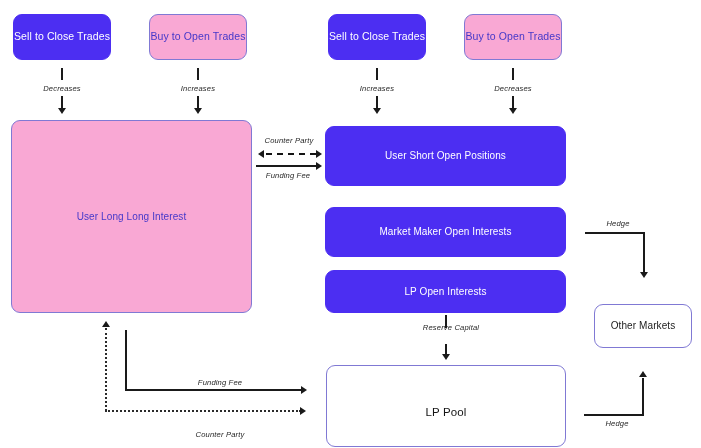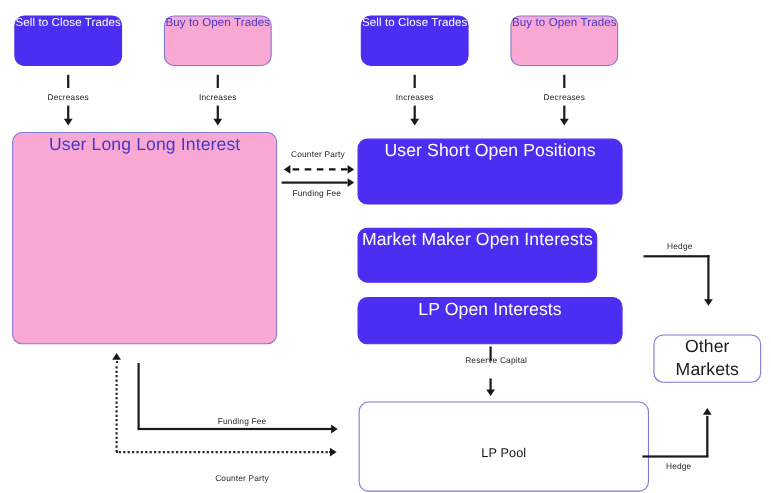--- a/index.html
+++ b/index.html
@@ -7,21 +7,21 @@
     width:701px;height:448px;
     background:#ffffff;
     font-family:"Liberation Sans", sans-serif;
     overflow:hidden;
   }
   #canvas{position:relative;width:701px;height:448px;}
 
   .node{
     position:absolute;
     box-sizing:border-box;
-    display:flex;justify-content:center;
+    display:flex;align-items:center;justify-content:center;
     text-align:center;
     border-radius:9px;
     line-height:1.32;
     letter-spacing:.1px;
   }
   .node.filled{
     background:#4c2ef2;
     color:#ffffff;
     border:1px solid #4c2ef2;
   }
@@ -29,21 +29,21 @@
     background:#f9a8d4;
     color:#4538c9;
     border:1.3px solid #8079d4;
   }
   .node.outlined-dark{
     background:#ffffff;
     color:#1b1b1b;
     border:1.3px solid #8079d4;
   }
   .sz-md{font-size:10.5px;}
-  .sz-lg{font-size:16px;}
+  .sz-lg{font-size:10px;}
 
   
   .node.lp{
     align-items:flex-end;
     padding-bottom:26px;
     font-size:11.5px;
     color:#151515;
   }
 
   
@@ -89,21 +89,21 @@
     border-right:6.5px solid #1a1a1a;
   }
 
   .edge-label{
     position:absolute;
     font-size:7.6px;
     color:#262626;
     white-space:nowrap;
     letter-spacing:.15px;
   }
-  .edge-label.center{transform:translateX(-50%);}
+  .edge-label.center{transform:translateX(-50%);font-style:italic;}
 </style>
 </head>
 <body>
 
 <div id="canvas">
 
   <div class="node filled sz-md" style="left:13px;top:14px;width:98px;height:46px;">
     <span>Sell to Close Trades</span>
   </div>
 
@@ -140,29 +140,29 @@
   <div class="arrow down" style="left:508.6px;top:108px;"></div>
 
   <div class="node outlined sz-lg" style="left:11px;top:120px;width:241px;height:193px;">
     <span>User Long Long Interest</span>
   </div>
 
   <div class="node filled sz-lg" style="left:325px;top:126px;width:241px;height:60px;">
     <span>User Short Open Positions</span>
   </div>
 
-  <div class="node filled sz-lg" style="left:325px;top:207px;width:218px;height:50px;">
+  <div class="node filled sz-lg" style="left:325px;top:207px;width:241px;height:50px;">
     <span>Market Maker Open Interests</span>
   </div>
 
   <div class="node filled sz-lg" style="left:325px;top:270px;width:241px;height:43px;">
     <span>LP Open Interests</span>
   </div>
 
-  <div class="node outlined-dark lp" style="left:326px;top:365px;width:264px;height:82px;">
+  <div class="node outlined-dark lp" style="left:326px;top:365px;width:240px;height:82px;">
     <span>LP Pool</span>
   </div>
 
 
   <div class="node outlined-dark sz-lg" style="left:594px;top:304px;width:98px;height:44px;">
     <span>Other Markets</span>
   </div>
 
   <div class="edge-label center" style="left:289px;top:136px;">Counter Party</div>
   <div class="seg dashed-h" style="left:266px;top:153px;width:50px;"></div>

